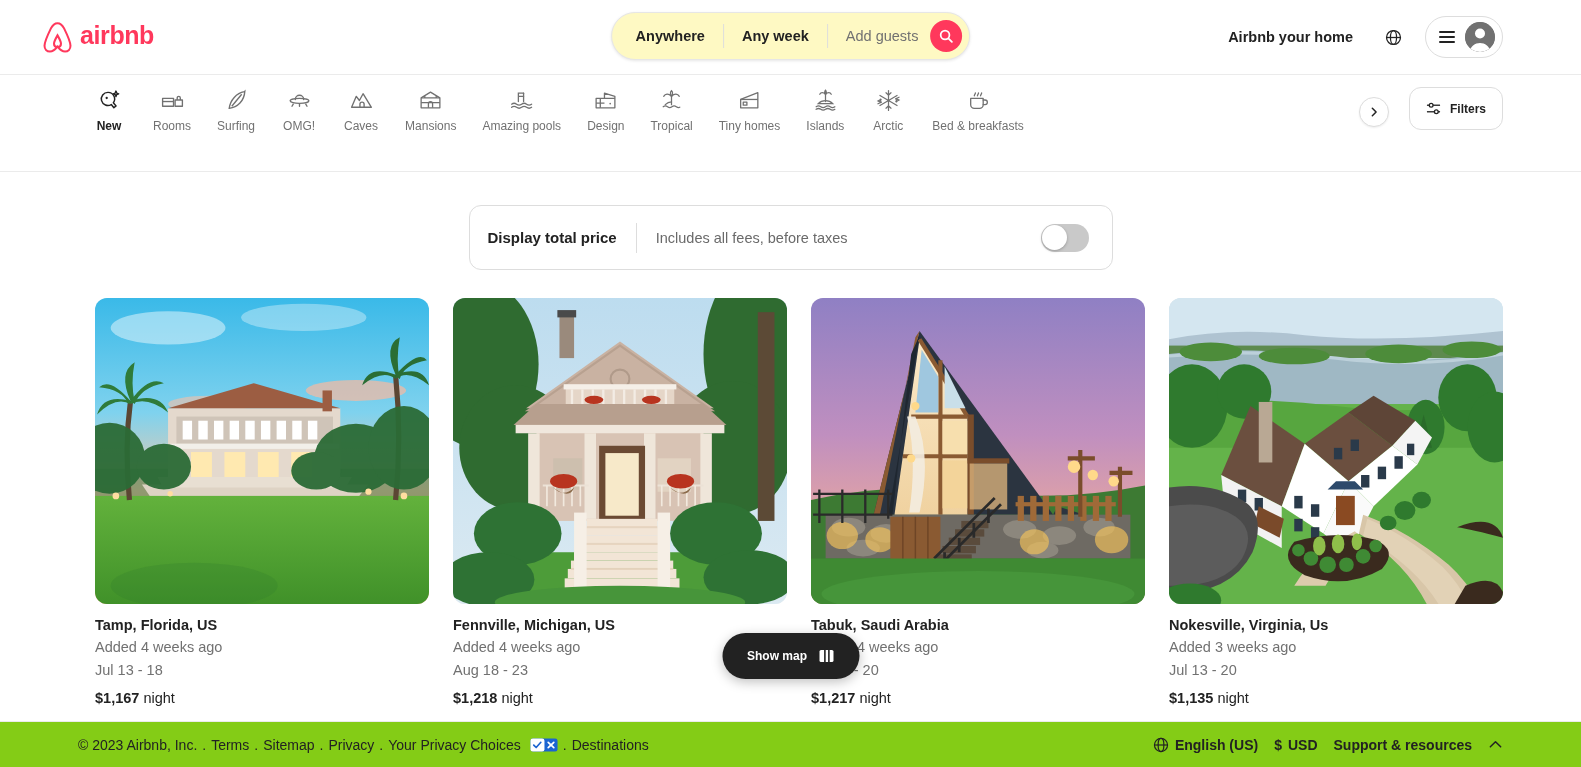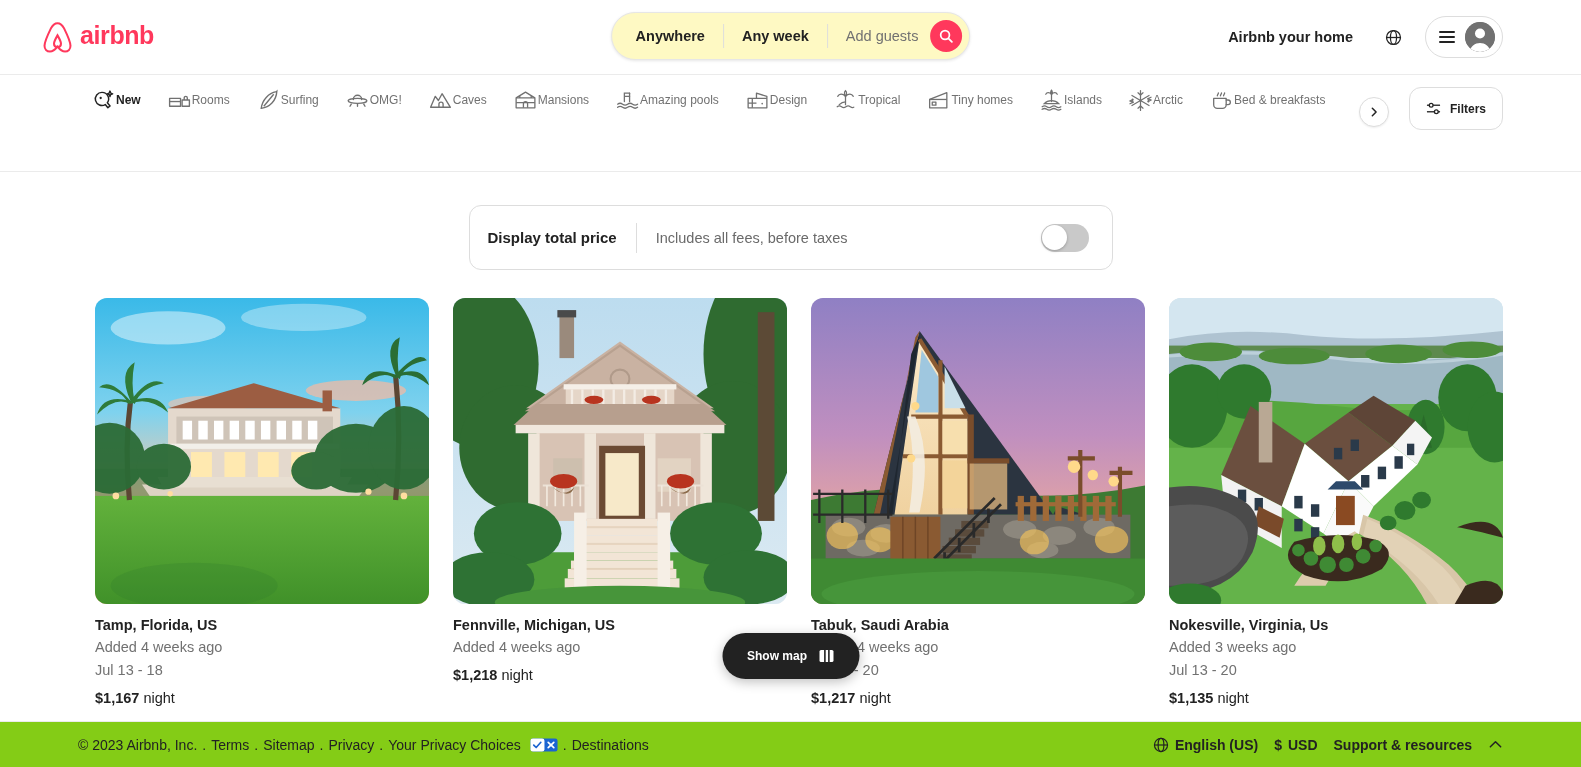--- a/index.html
+++ b/index.html
@@ -123,22 +123,23 @@
   }
   .cats {
     display: flex;
     align-items: flex-start;
     flex: 1;
     gap: 0px;
     overflow: hidden;
   }
   .cat {
     display: flex;
-    flex-direction: row;
+    flex-direction: column;
     align-items: center;
+    gap: 7px;
     min-width: 62px;
     padding: 0 13px 10px 13px;
     cursor: pointer;
     position: relative;
     flex: none;
     text-align: center;
   }
   .cat .ico { height: 26px; display: flex; align-items: center; justify-content: center; }
   .cat .lbl {
     font-size: 12px;
@@ -742,20 +743,21 @@
             <ellipse cx="62" cy="232" rx="42" ry="30"></ellipse>
             <ellipse cx="252" cy="232" rx="44" ry="30"></ellipse>
             <ellipse cx="34" cy="276" rx="44" ry="26"></ellipse>
             <ellipse cx="284" cy="274" rx="44" ry="26"></ellipse>
           </g>
           <ellipse cx="160" cy="298" rx="120" ry="16" fill="#47953a"></ellipse>
         </svg>
       </div>
       <div class="card-title">Fennville, Michigan, US</div>
       <div class="card-sub">Added 4 weeks ago</div>
+      <div class="card-sub">Aug 18 - 23</div>
       <div class="card-price">
         <b>$1,218</b>
         <span>night</span>
       </div>
     </div>
 
     <div class="card">
       <div class="card-img">
         <svg viewBox="0 0 320 306" preserveAspectRatio="xMidYMid slice">
           <defs>

